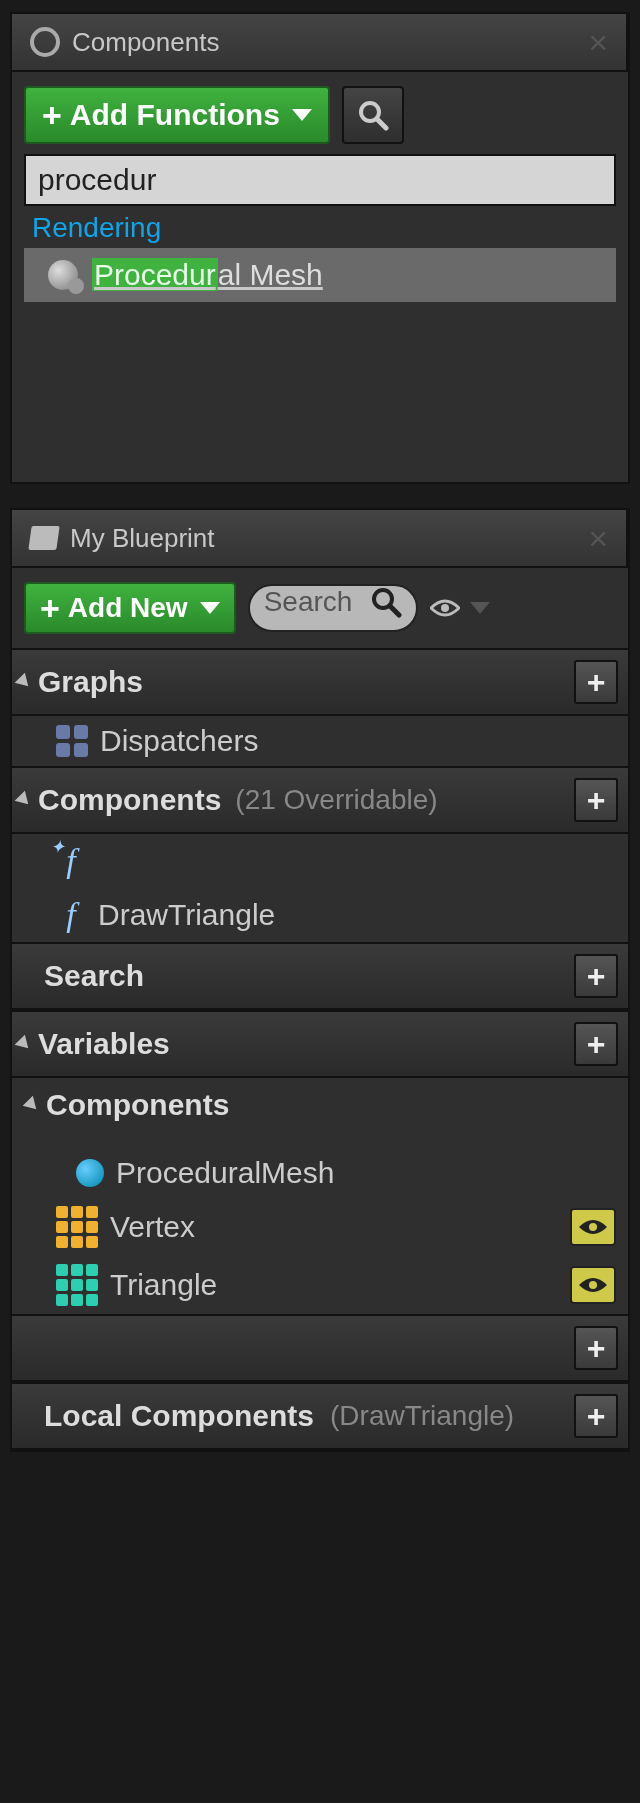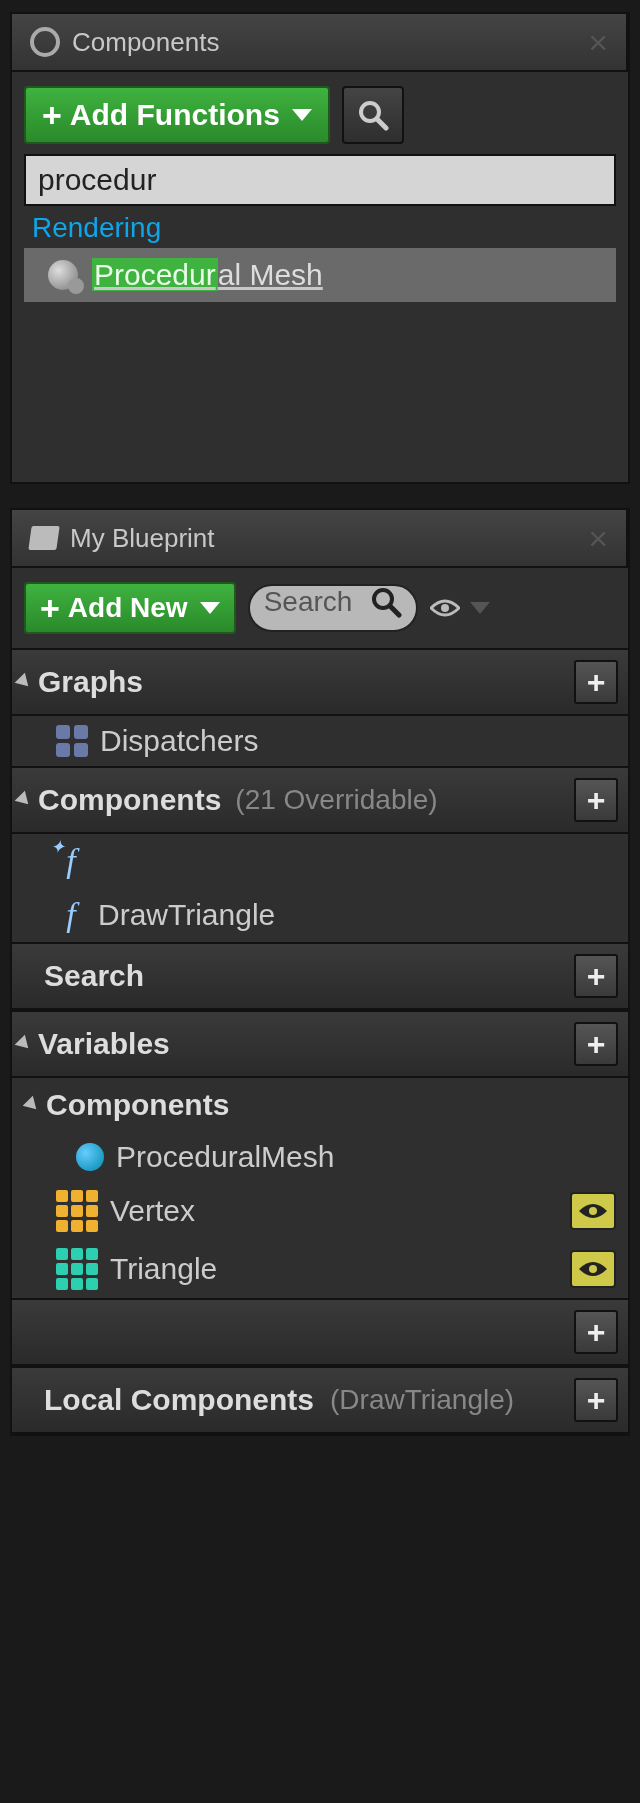--- a/index.html
+++ b/index.html
@@ -204,21 +204,21 @@
     border-radius: 3px;
   }
   .tree-item {
     display: flex;
     align-items: center;
     gap: 12px;
     padding: 8px 12px 8px 44px;
     color: #ccc;
     font-size: 30px;
   }
-  .tree-item.sub { padding-left: 64px; }
+  .tree-item.sub { padding-left: 64px; margin-top: 16px; }
   .grid-icon {
     display: grid;
     grid-template-columns: repeat(3, 12px);
     grid-template-rows: repeat(3, 12px);
     gap: 3px;
   }
   .grid-icon div { background: #f0b030; border-radius: 2px;}
   .grid-icon.teal div { background: #2cd0b0; }
   .dot {
     width: 28px; height: 28px; border-radius: 50%;

